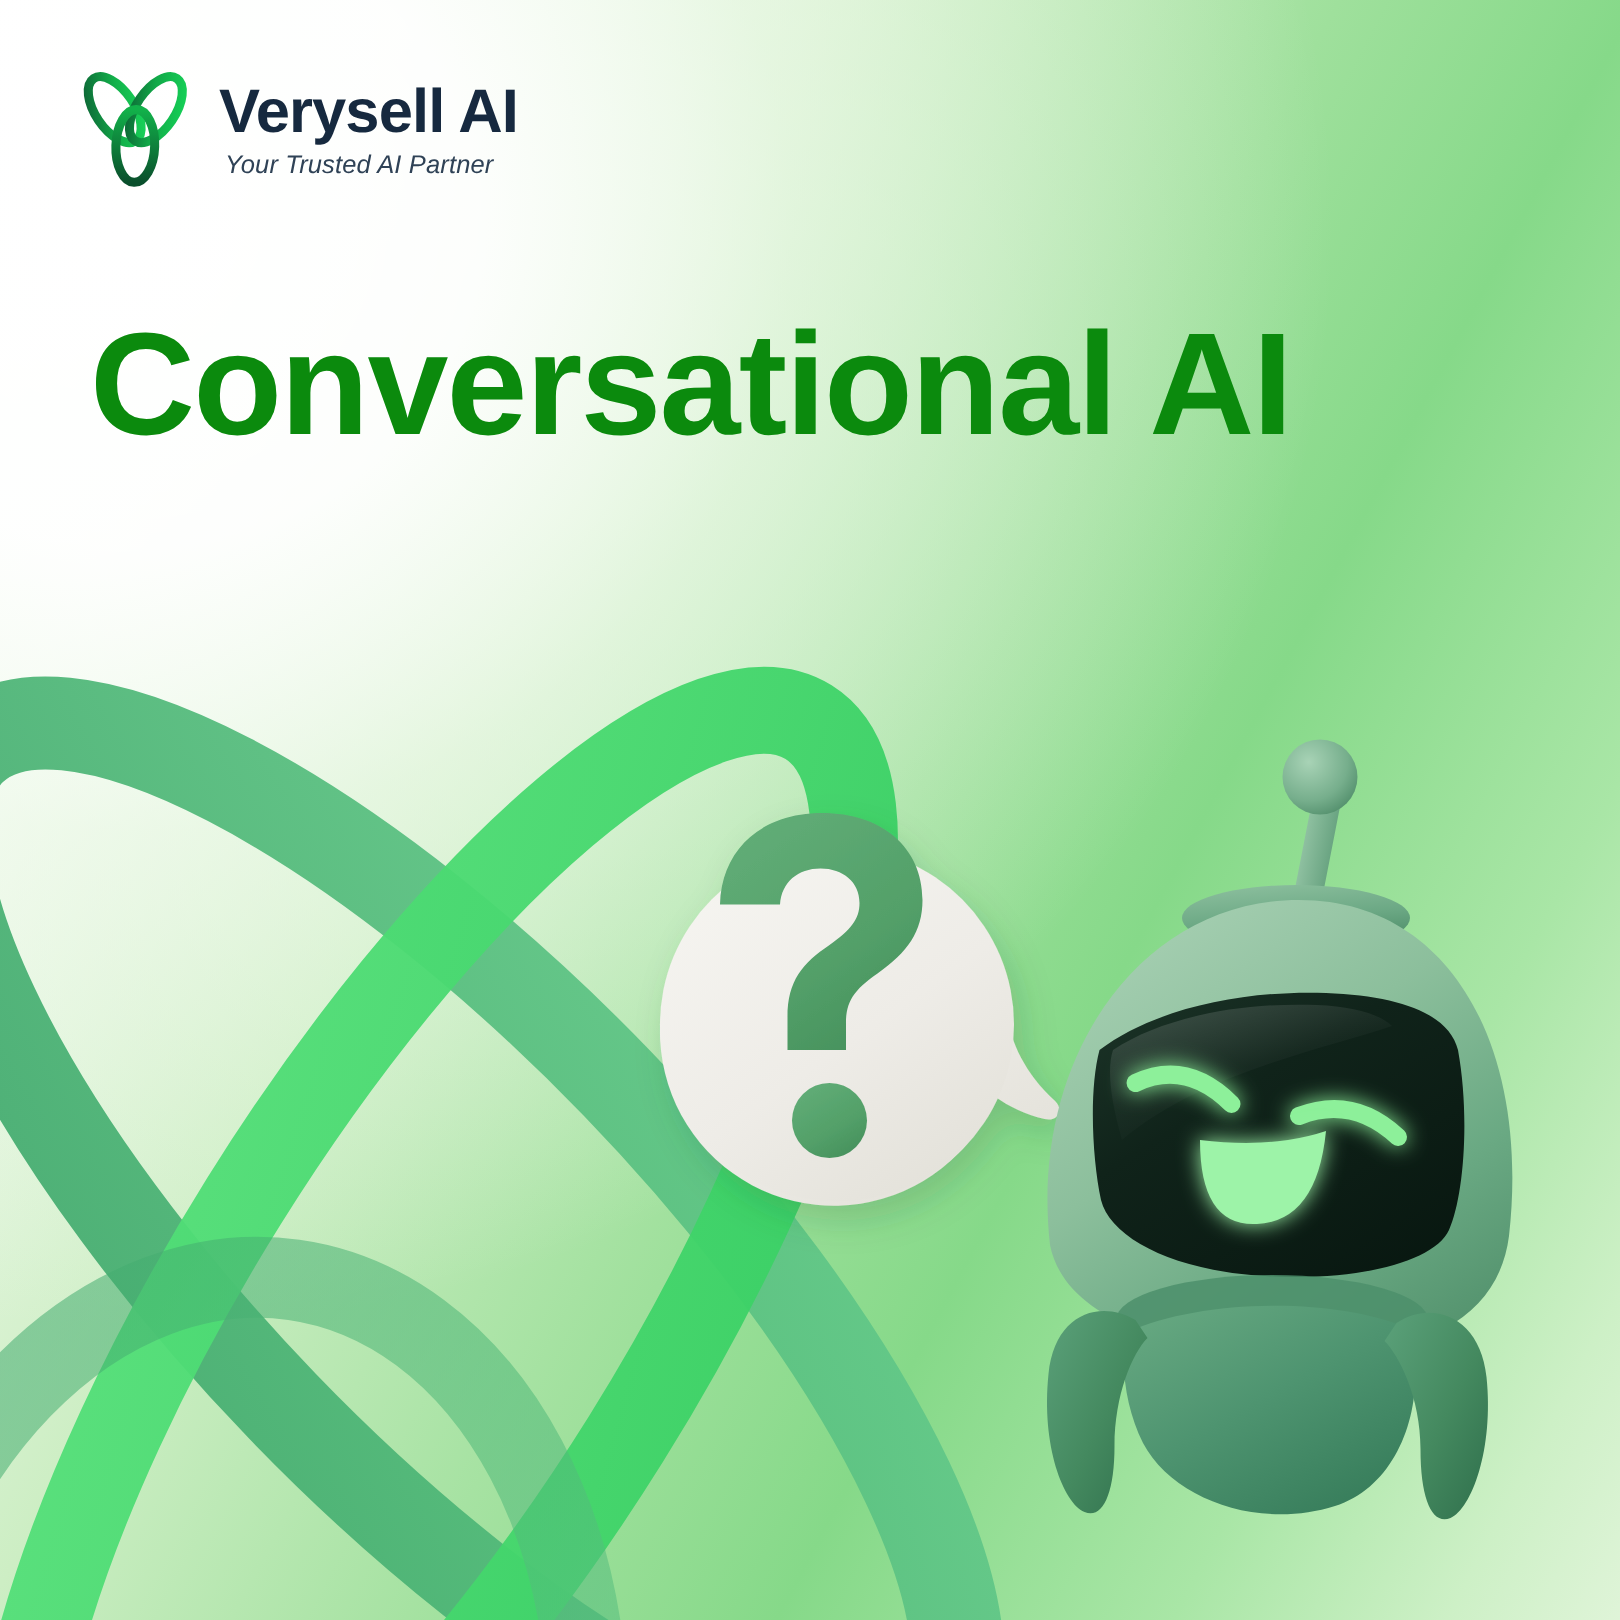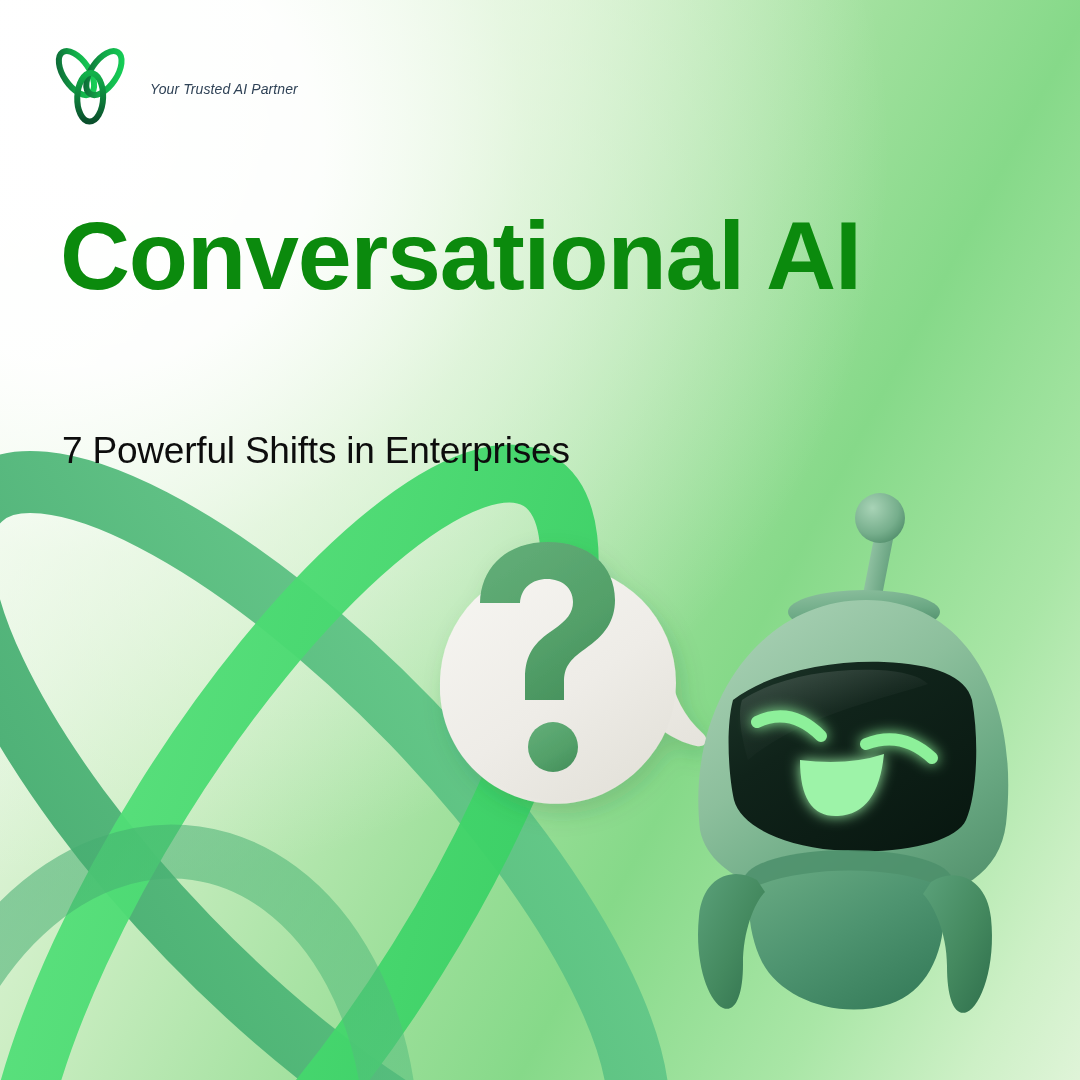--- a/index.html
+++ b/index.html
@@ -20,21 +20,21 @@
 
   
   #logo{position:absolute;left:50px;top:44px;display:flex;align-items:center;gap:14px;}
   #logo-mark{width:82px;height:84px;flex:0 0 auto;}
   #logo-text{display:flex;flex-direction:column;line-height:1;}
   #logo-word{
     font-size:41px;font-weight:700;color:#16293f;letter-spacing:-0.6px;
     font-family:"Liberation Sans", sans-serif;
   }
   #logo-tag{
-    font-size:14px;font-style:italic;color:#2f4256;letter-spacing:0.1px;
+    font-size:17px;font-style:italic;color:#2f4256;letter-spacing:0.1px;
     margin-top:6px;margin-left:4px;font-weight:400;
   }
 
   
   #headline{position:absolute;left:60px;top:190px;width:880px;}
   .hl-line{
     display:block;
     font-size:97px;line-height:132px;font-weight:700;
     color:#0b8a0d;letter-spacing:-1.2px;white-space:nowrap;
   }
@@ -97,28 +97,28 @@
           <stop offset="100%" stop-color="#0a4f2c"></stop>
         </linearGradient>
       </defs>
       <g fill="none" stroke-width="7.5" stroke-linecap="round">
         <ellipse cx="32" cy="36" rx="16" ry="31" transform="rotate(-34 32 36)" stroke="url(#markGradA)"></ellipse>
         <ellipse cx="66" cy="36" rx="16" ry="31" transform="rotate(34 66 36)" stroke="url(#markGradB)"></ellipse>
         <ellipse cx="49" cy="66" rx="16" ry="30" transform="rotate(2 49 66)" stroke="url(#markGradC)"></ellipse>
       </g>
     </svg>
     <div id="logo-text">
+      <span id="logo-word">Verysell AI</span>
       <span id="logo-tag">Your Trusted AI Partner</span>
     </div>
   </div>
 
   <div id="headline">
     <span class="hl-line">Conversational AI</span>
   </div>
-  <div id="subtitle">7 Powerful Shifts in Enterprises</div>
 
   <svg id="art" viewBox="0 0 1080 1080" xmlns="http://www.w3.org/2000/svg">
     <defs>
 
       <linearGradient id="bubbleG" x1="0.15" y1="0" x2="0.85" y2="1">
         <stop offset="0%" stop-color="#f6f5f1"></stop>
         <stop offset="55%" stop-color="#eeece7"></stop>
         <stop offset="100%" stop-color="#e2e0d8"></stop>
       </linearGradient>
       <linearGradient id="qG" x1="0.2" y1="0" x2="0.8" y2="1">

